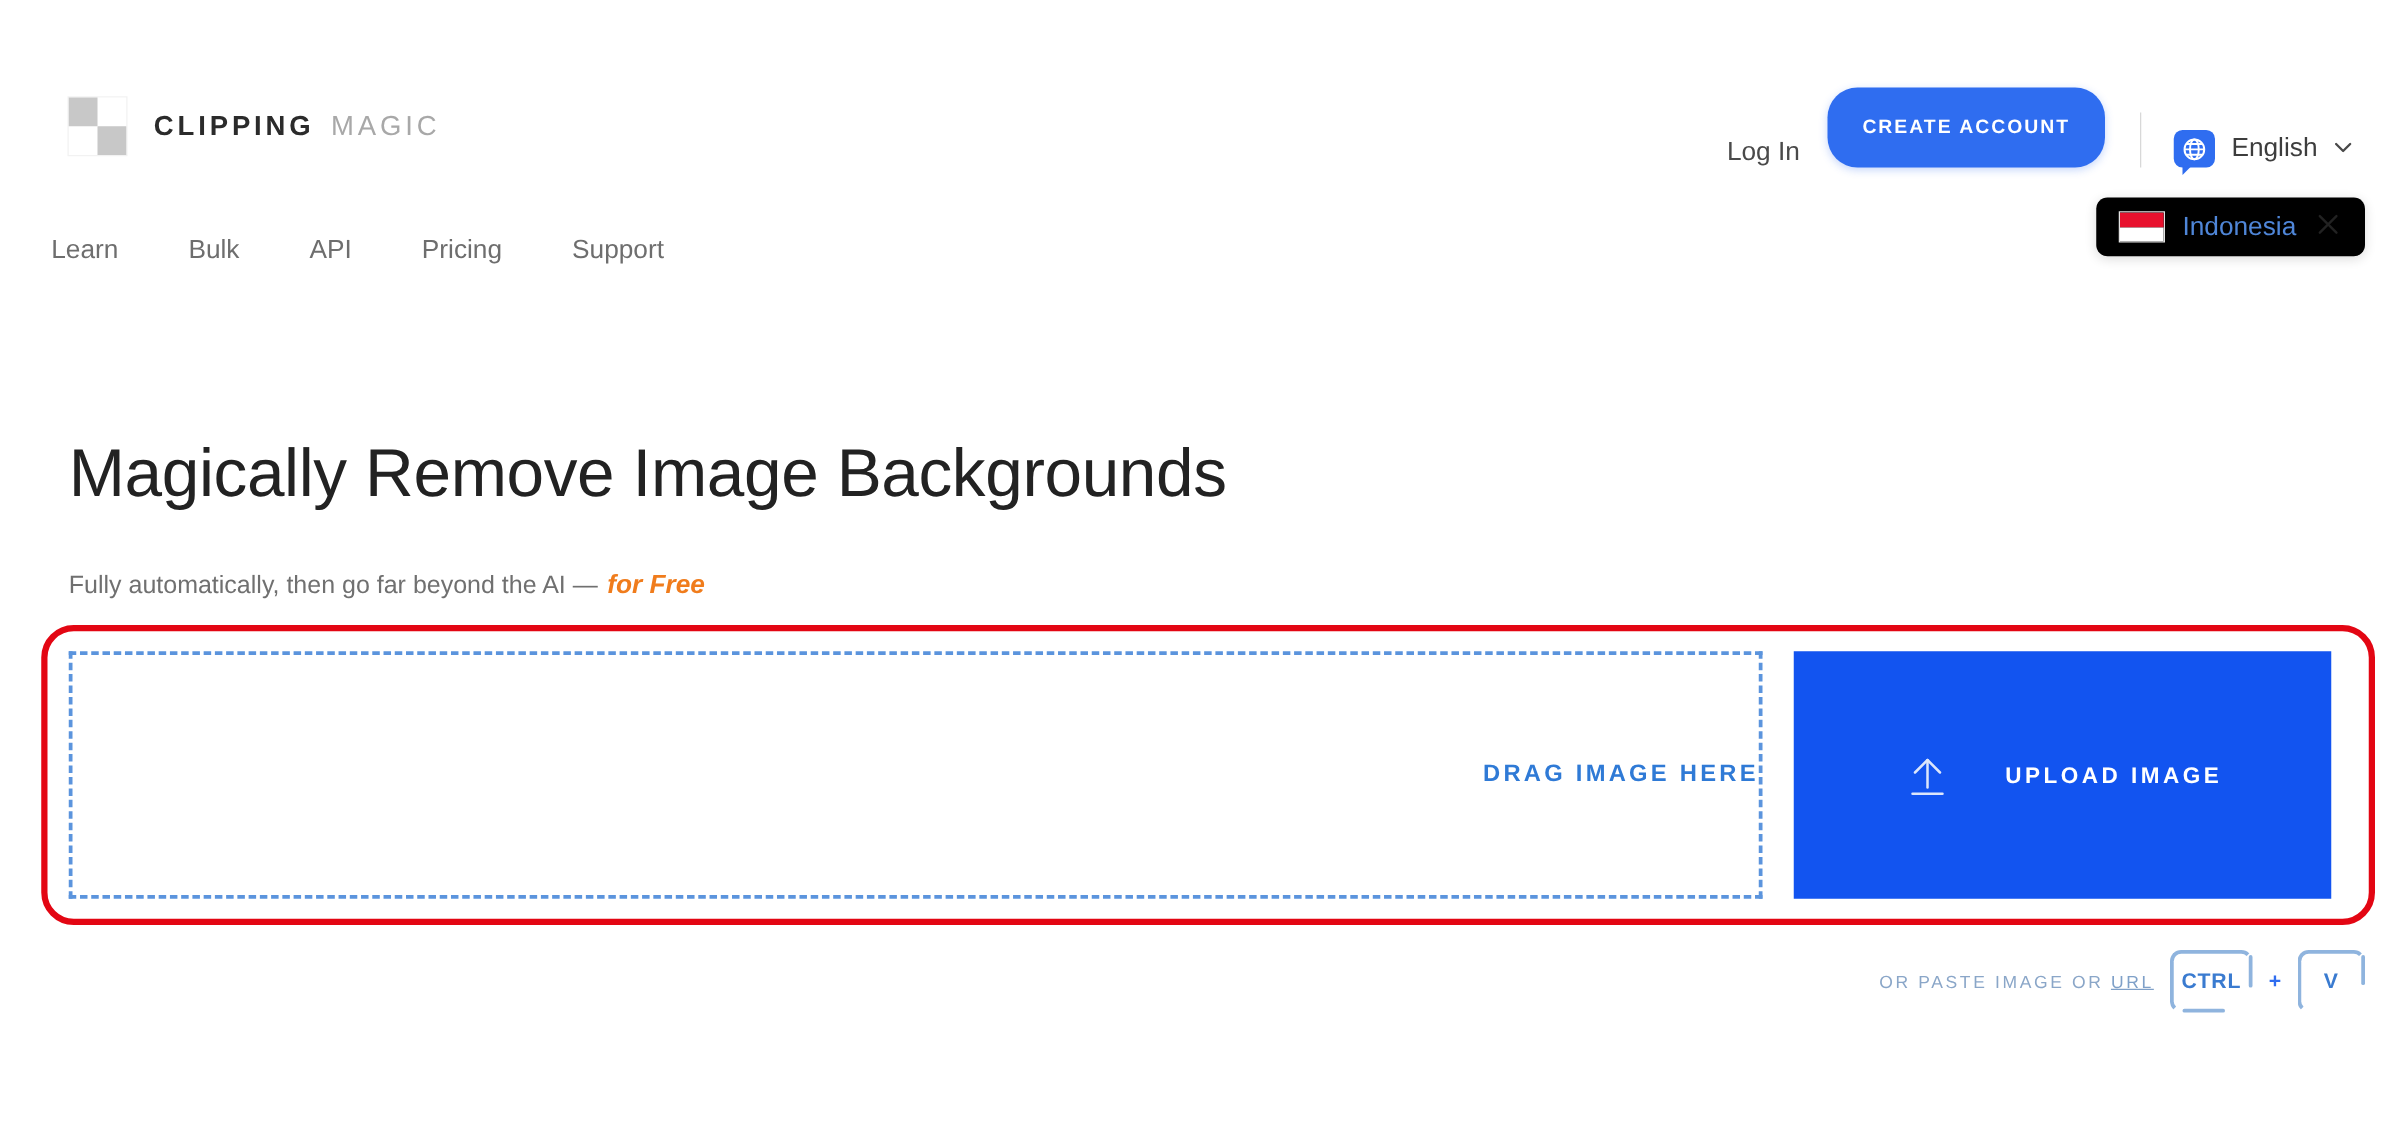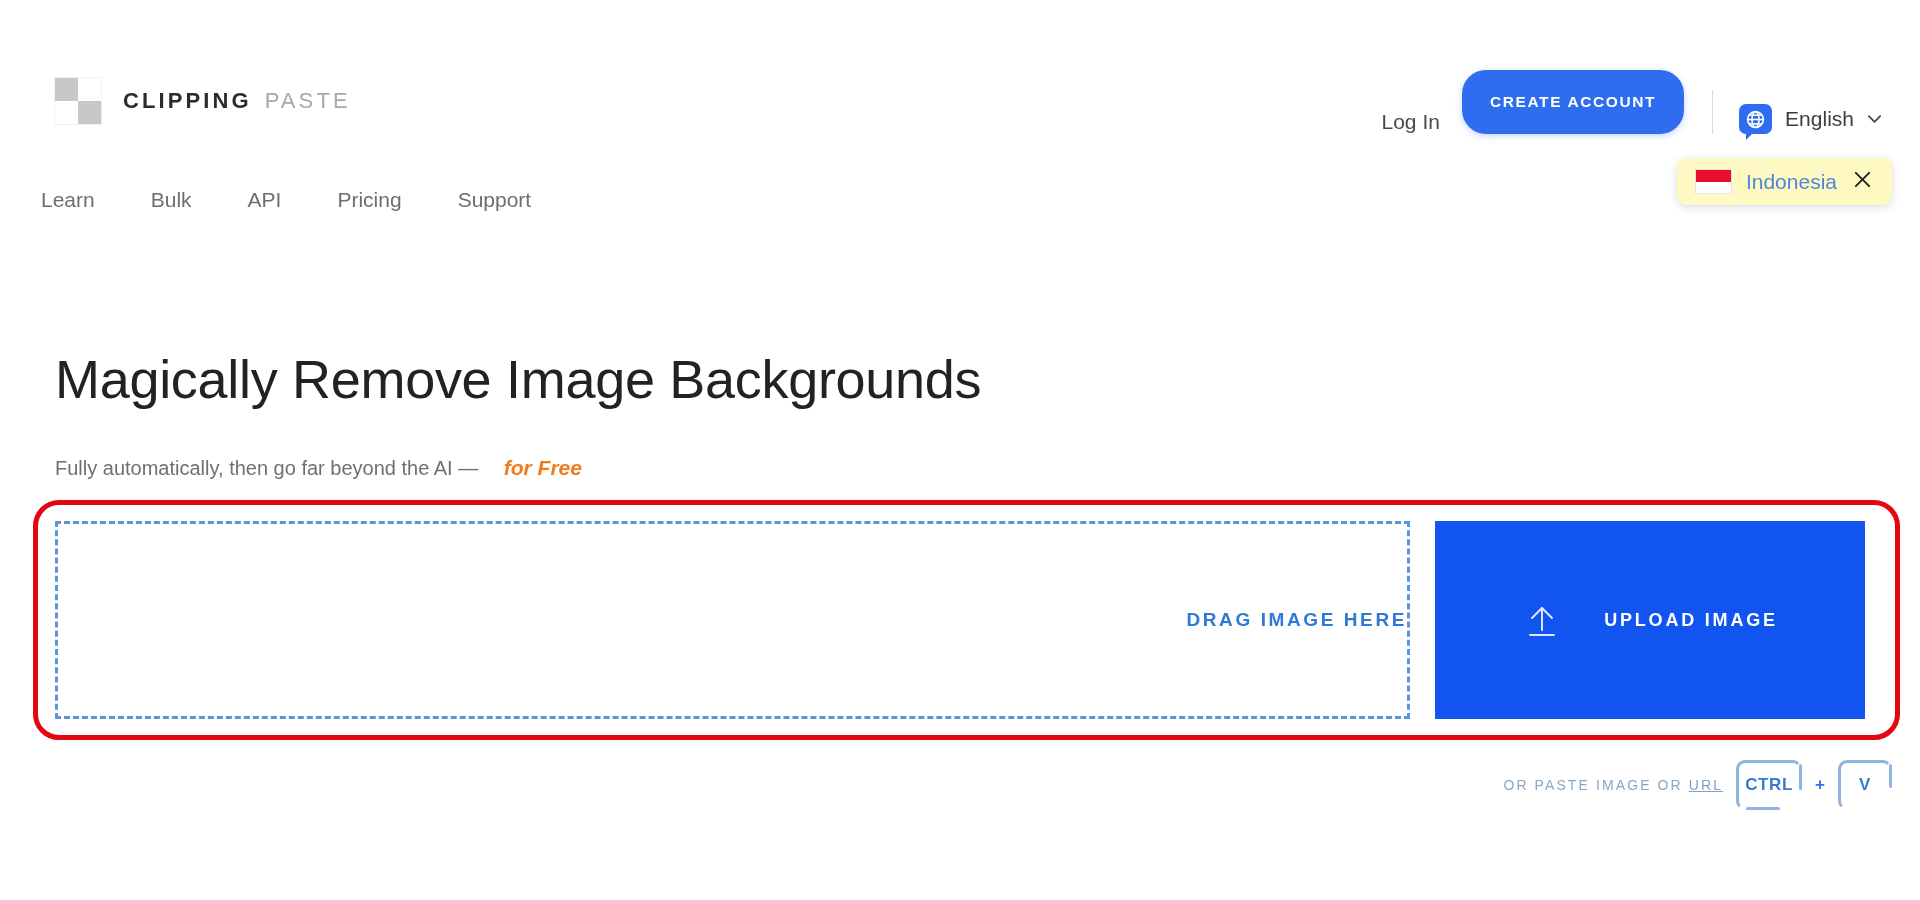--- a/index.html
+++ b/index.html
@@ -66,21 +66,21 @@
     border-bottom: 7px solid transparent;
   }
   .globe-bubble svg { position: absolute; left: 6px; top: 5px; }
   .lang-label { font-size: 21px; color: #3d3d3d; }
   .chev { display: inline-block; }
 
   
   .country-banner {
     position: absolute; right: 28px; top: 158px;
     display: flex; align-items: center; gap: 14px;
-    background: #fef9c3; border-radius: 9px;
+    background: #000000; border-radius: 9px;
     padding: 11px 20px 11px 18px;
     box-shadow: 0 2px 9px rgba(0,0,0,0.14);
   }
   .flag-id {
     width: 37px; height: 25px; border: 1px solid #e2e2e2; overflow: hidden;
     display: flex; flex-direction: column;
   }
   .flag-id .red { flex: 1; background: #e8112d; }
   .flag-id .white { flex: 1; background: #ffffff; }
   .country-name { font-size: 21px; color: #4f86d8; }
@@ -102,21 +102,21 @@
   .hero-title {
     position: absolute; left: 55px; top: 348px;
     font-size: 54px; font-weight: 400; color: #222222; letter-spacing: -0.3px;
   }
   .hero-sub {
     position: absolute; left: 55px; top: 456px;
     font-size: 20px; color: #707070;
   }
   .hero-sub .free {
     color: #f07c1c; font-weight: bold; font-style: italic; font-size: 21px;
-    margin-left: 20px;
+    margin-left: 2px;
   }
 
   
   .upload-row {
     position: absolute; left: 55px; top: 521px;
     width: 1810px; height: 198px;
     display: flex; align-items: stretch;
   }
   .drop-zone {
     flex: 1;
@@ -196,21 +196,21 @@
 
   <div class="header">
 
     <div class="logo-block">
       <div class="logo-mark">
         <div class="sq tl"></div>
         <div class="sq br"></div>
       </div>
       <div class="logo-text">
         <span class="primary">CLIPPING</span>
-        <span class="secondary">PASTE</span>
+        <span class="secondary">MAGIC</span>
       </div>
     </div>
 
     <div class="header-right">
       <span class="login-link">Log In</span>
       <button class="create-account-btn">CREATE ACCOUNT</button>
       <div class="header-divider"></div>
       <div class="lang-select">
         <span class="globe-bubble">
           <svg width="21" height="21" viewBox="0 0 24 24" fill="none" stroke="#ffffff" stroke-width="1.8">

